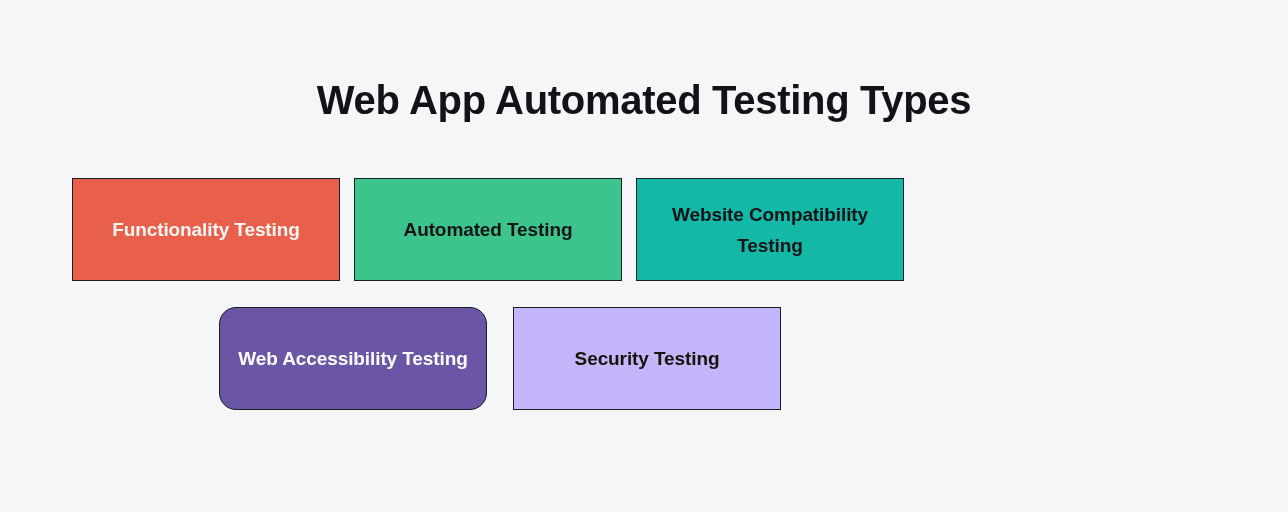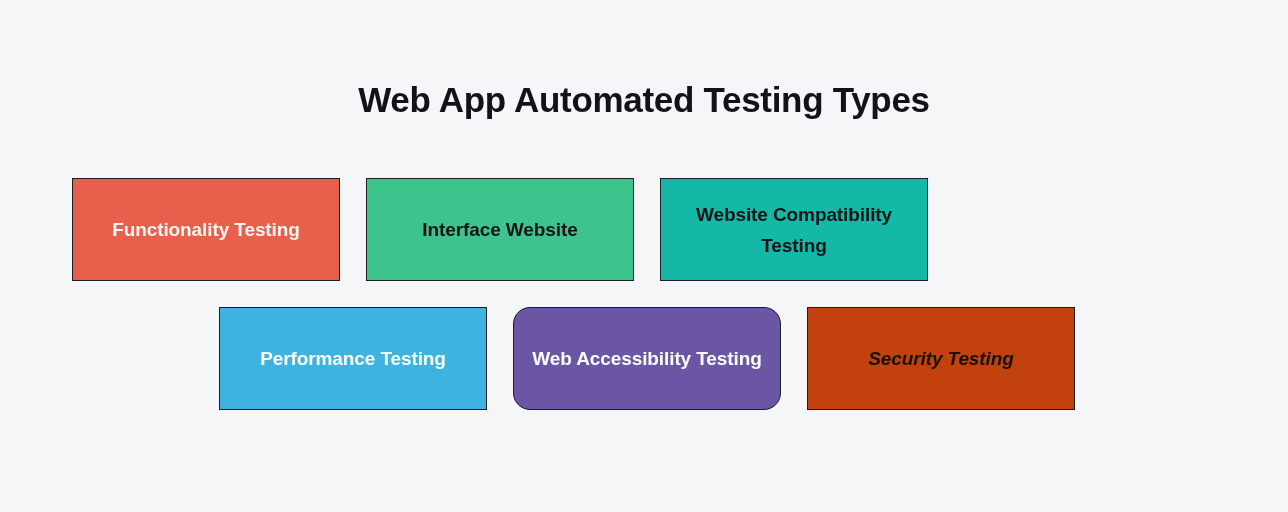--- a/index.html
+++ b/index.html
@@ -18,36 +18,36 @@
     position: relative;
     width: 1288px;
     height: 512px;
   }
   .title {
     position: absolute;
     left: 0;
     top: 76px;
     width: 1288px;
     text-align: center;
-    font-size: 35px;
+    font-size: 40px;
     font-weight: 700;
     color: #111316;
     letter-spacing: -0.3px;
     line-height: 48px;
     white-space: nowrap;
   }
   .row {
     position: absolute;
     display: flex;
     align-items: flex-start;
   }
   .row-one {
     left: 72px;
     top: 178px;
-    gap: 26px;
+    gap: 14px;
   }
   .row-two {
     left: 219px;
     top: 307px;
     gap: 26px;
   }
   .card {
     box-sizing: border-box;
     width: 268px;
     height: 103px;
@@ -73,38 +73,35 @@
   <div class="title" style="color: rgb(17, 19, 22);">Web App Automated Testing Types</div>
 
   <div class="row row-one">
 
     <div class="card" style="background: rgb(232, 96, 76); border-color: rgb(27, 29, 32);">
       <span class="card-label" style="color: rgb(253, 245, 242);">Functionality Testing</span>
     </div>
 
 
     <div class="card" style="background: rgb(61, 196, 141); border-color: rgb(27, 29, 32);">
-      <span class="card-label" style="color: rgb(17, 19, 22);">Interface Website</span>
+      <span class="card-label" style="color: rgb(17, 19, 22);">Automated Testing</span>
     </div>
 
     <div class="card" style="background: #14b8a6; border-color: rgb(27, 29, 32);">
       <span class="card-label" style="color: rgb(17, 19, 22);">Website Compatibility Testing</span>
     </div>
 
   </div>
 
   <div class="row row-two">
 
-    <div class="card" style="background: rgb(63, 179, 224); border-color: rgb(27, 29, 32);">
-      <span class="card-label" style="color: rgb(251, 253, 254);">Performance Testing</span>
-    </div>
 
     <div class="card" style="background: rgb(107, 85, 165); border-color: rgb(27, 29, 32); border-radius: 17px;">
       <span class="card-label" style="color: rgb(253, 253, 254);">Web Accessibility Testing</span>
     </div>
 
-    <div class="card" style="background: #c2410c; border-color: rgb(27, 29, 32); font-style: italic;">
+    <div class="card" style="background: #c4b5fd; border-color: rgb(27, 29, 32);">
       <span class="card-label" style="color: rgb(22, 20, 10);">Security Testing</span>
     </div>
 
   </div>
 
 </div>
 
 </body></html>

